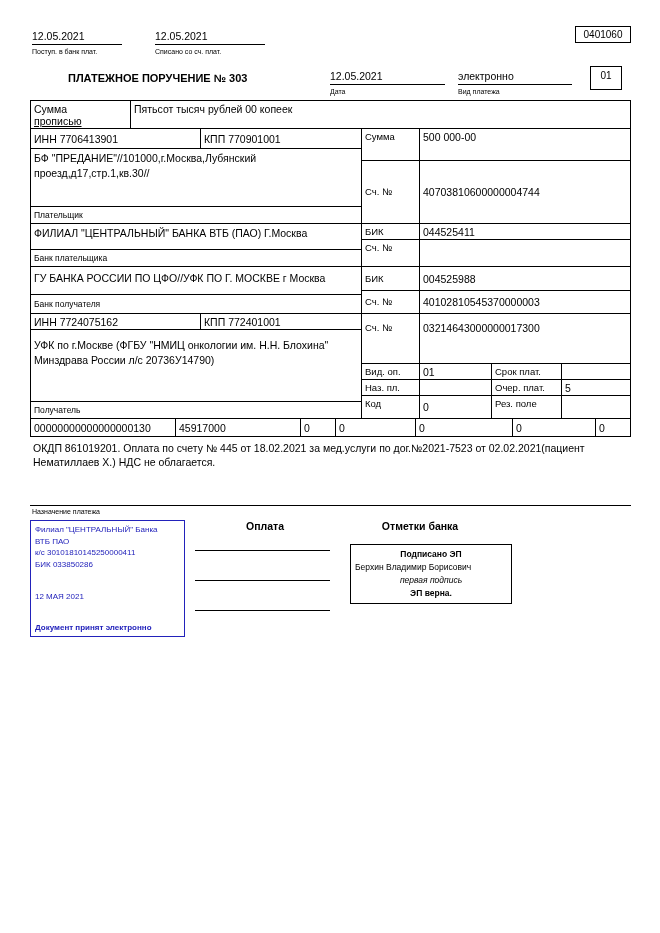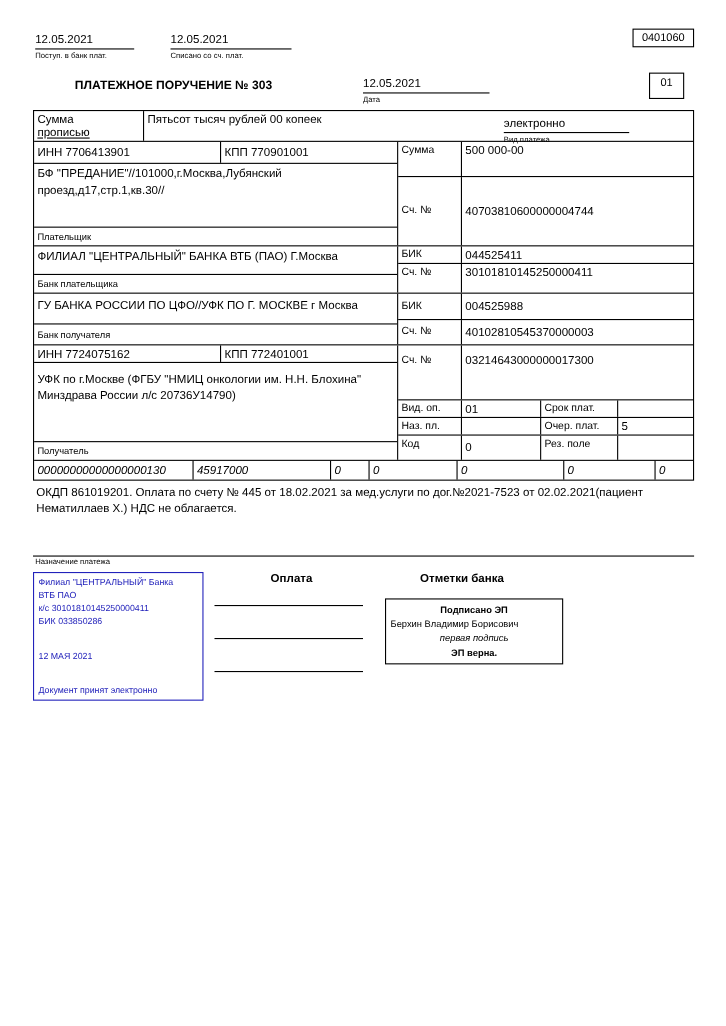--- a/index.html
+++ b/index.html
@@ -27,21 +27,21 @@
 
   .purpose{position:absolute;left:0;top:412px;width:601px;height:68px;
            border-bottom:1px solid #000;padding:3px 3px;line-height:14px;}
   .purpose-label{position:absolute;left:2px;top:481px;}
 
   .footer{position:absolute;left:0;top:494px;width:601px;height:160px;}
   .stamp{position:absolute;left:0;top:0;width:155px;height:117px;border:1px solid #2222bb;
          color:#2222bb;font-size:8px;line-height:11.5px;padding:3px 4px;
          display:flex;flex-direction:column;}
   .stamp .date{margin-top:21px;}
-  .stamp .accepted{margin-top:auto;}
+  .stamp .accepted{margin-top:auto;font-weight:bold;}
   .sigline{position:absolute;left:165px;width:135px;border-top:1px solid #000;height:0;}
   .epbox{position:absolute;left:320px;top:24px;width:162px;height:60px;border:1px solid #000;
          font-size:8.5px;line-height:13px;padding:3px 4px;}
   .tc{text-align:center;}
   .it{font-style:italic;}
 </style>
 </head>
 <body>
 
 <div class="doc">
@@ -55,21 +55,21 @@
     <div class="small" style="padding-top:2px;">Списано со сч. плат.</div>
   </div>
   <div class="abs bx" style="left:545px;top:0;width:56px;height:17px;display:flex;align-items:center;justify-content:center;font-size:10px;">0401060</div>
 
   <div class="abs bold" style="left:2px;top:46px;font-size:11px;margin-left:36px;">ПЛАТЕЖНОЕ ПОРУЧЕНИЕ № 303</div>
   <div class="abs" style="left:300px;top:44px;width:115px;">
     <div class="ulined" style="padding-bottom:2px;">12.05.2021</div>
     <div class="small" style="padding-top:2px;">Дата</div>
   </div>
   <div class="abs" style="left:428px;top:44px;width:114px;">
-    <div class="ulined" style="padding-bottom:2px;margin-top:36px;">электронно</div>
+    <div class="ulined" style="padding-bottom:2px;">электронно</div>
     <div class="small" style="padding-top:2px;">Вид платежа</div>
   </div>
   <div class="abs bx" style="left:560px;top:40px;width:32px;height:24px;display:flex;justify-content:center;padding-top:3px;font-size:10px;">01</div>
 
   <div class="table">
 
     <div class="band bb" style="height:28px;">
       <div class="cellblk br" style="width:100px;line-height:12px;">
         <span style="display:block;">Сумма</span>
         <span style="display:block;text-decoration:underline;">прописью</span>
@@ -103,21 +103,20 @@
         <div class="cellblk bb" style="height:26px;">ФИЛИАЛ "ЦЕНТРАЛЬНЫЙ" БАНКА ВТБ (ПАО) Г.Москва</div>
         <div class="cell seclbl" style="height:16px;">Банк плательщика</div>
       </div>
       <div class="col" style="flex:1;">
         <div class="band bb" style="height:16px;">
           <div class="cell br lbl" style="width:58px;">БИК</div>
           <div class="cell" style="flex:1;">044525411</div>
         </div>
         <div class="band" style="flex:1;">
           <div class="cell top br lbl" style="width:58px;">Сч. №</div>
-          <div class="cell top" style="flex:1;">30101810145250000411</div>
         </div>
       </div>
     </div>
 
     <div class="band bb">
       <div class="col br" style="width:331px;">
         <div class="cellblk bb" style="height:28px;padding-top:4px;">ГУ БАНКА РОССИИ ПО ЦФО//УФК ПО Г. МОСКВЕ г Москва</div>
         <div class="cell seclbl" style="height:18px;">Банк получателя</div>
       </div>
       <div class="col" style="flex:1;">
@@ -160,21 +159,21 @@
         </div>
         <div class="band" style="flex:1;">
           <div class="cell top br lbl" style="width:58px;">Код</div>
           <div class="cell br" style="width:72px;">0</div>
           <div class="cell top br lbl" style="width:70px;">Рез. поле</div>
           <div class="cell" style="flex:1;"></div>
         </div>
       </div>
     </div>
 
-    <div class="band" style="height:18px;border-top:1px solid #000;font-style:italic;">
+    <div class="band" style="height:18px;border-top:1px solid #000;">
       <div class="cell br" style="width:145px;">00000000000000000130</div>
       <div class="cell br" style="width:125px;">45917000</div>
       <div class="cell br" style="width:35px;">0</div>
       <div class="cell br" style="width:80px;">0</div>
       <div class="cell br" style="width:97px;">0</div>
       <div class="cell br" style="width:83px;">0</div>
       <div class="cell" style="flex:1;">0</div>
     </div>
   </div>
 

